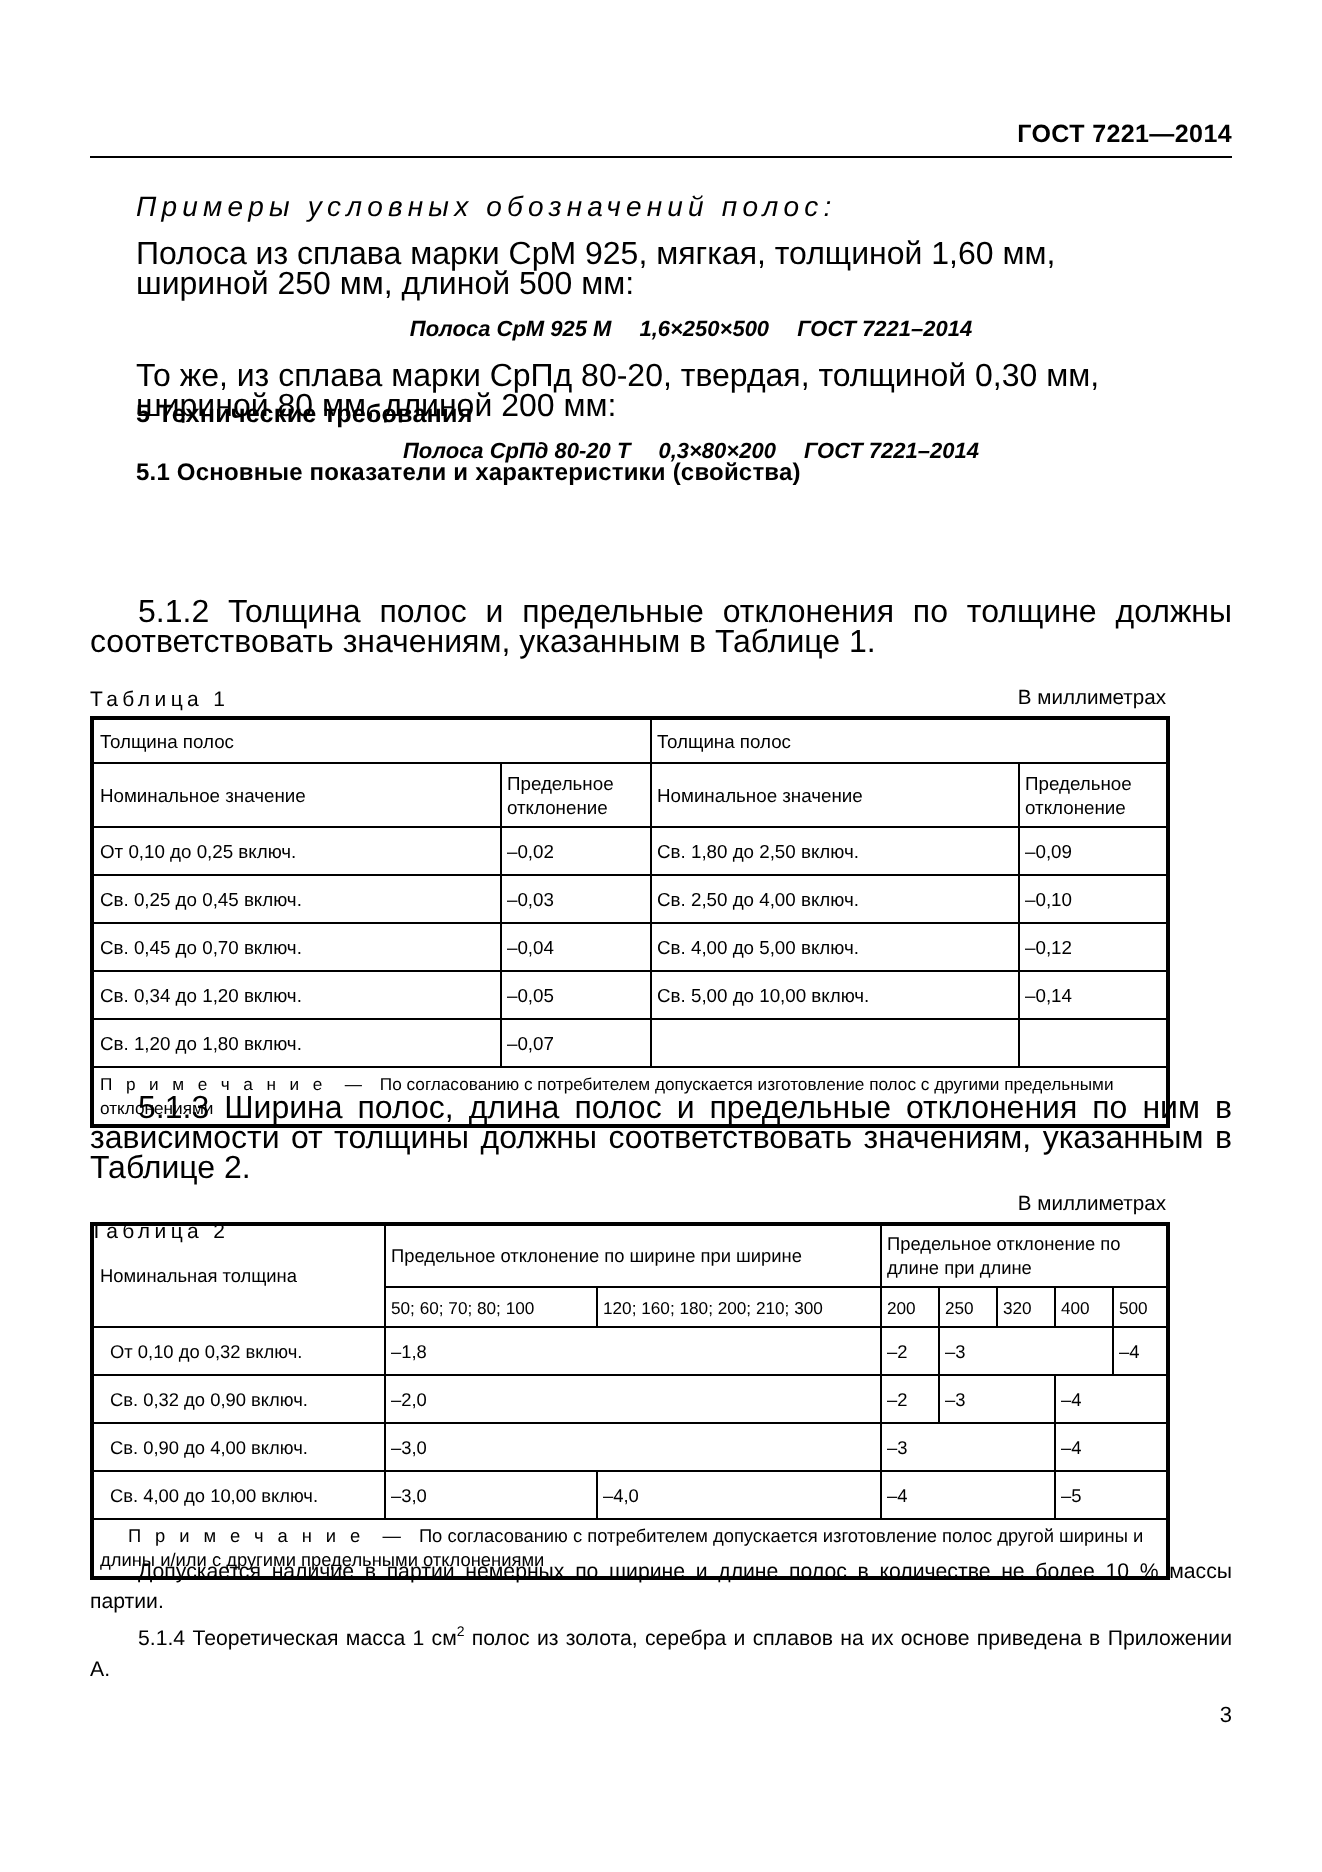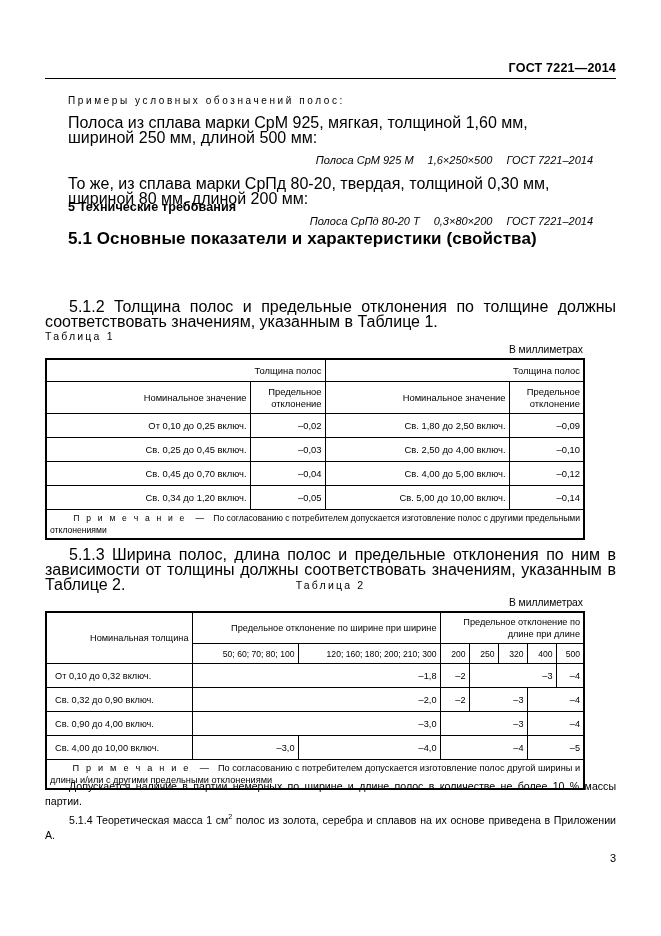--- a/index.html
+++ b/index.html
@@ -43,51 +43,52 @@
     top: 78px;
     width: 571px;
     height: 1px;
     background: #000;
   }
   p, div.para {
     margin: 0;
   }
   .spaced {
     letter-spacing: 2.6px;
-    font-size: 10px;
+    font-size: 14px;
+    font-style: italic;
   }
   .body-line {
     font-size: 16px;
     line-height: 15px;
   }
   .just {
     text-align: justify;
     text-align-last: left;
   }
   .desig {
     font-style: italic;
-    font-weight: normal;
+    font-weight: bold;
     font-size: 11px;
-    text-align: right;
+    text-align: center;
     padding-left: 30px;
   }
   .desig .gap {
     display: inline-block;
     width: 14px;
   }
   .gap-sm { display:inline-block; width: 9px; }
 
   h2.sec {
     font-size: 12.6px;
     font-weight: bold;
     margin: 0;
     letter-spacing: 0.1px;
   }
   h3.subsec {
-    font-size: 17px;
+    font-size: 12px;
     font-weight: bold;
     margin: 0;
     letter-spacing: 0.1px;
   }
 
   .tbl-caption {
     font-size: 10.5px;
     letter-spacing: 2.2px;
   }
   .units-line {
@@ -98,21 +99,21 @@
   
   table.gost {
     border-collapse: collapse;
     width: 538px;
     table-layout: fixed;
     font-size: 9.4px;
   }
   table.gost td, table.gost th {
     border: 1px solid #000;
     padding: 2px 3px;
-    text-align: right;
+    text-align: left;
     vertical-align: middle;
     font-weight: normal;
     line-height: 12px;
   }
   table.gost .outer-top { border-top-width: 2px; }
   table.gost .outer-left { border-left-width: 2px; }
   table.gost .outer-right { border-right-width: 2px; }
   table.gost .outer-bottom { border-bottom-width: 2px; }
 
   .t1-row td { height: 19px; }
@@ -174,21 +175,21 @@
 
   <div style="position:absolute; left:68px; top:229px; width:525px;">
     <h3 class="subsec">5.1 Основные показатели и характеристики (свойства)</h3>
   </div>
 
 
   <div style="position:absolute; left:45px; top:299px; width:571px;">
     <p class="body-line just" style="text-indent:24px;">5.1.2 Толщина полос и предельные отклонения по толщине должны соответствовать значениям, указанным в Таблице 1.</p>
   </div>
 
-  <div style="position:absolute; left:45px; top:330px; width:571px;">
+  <div style="position:absolute; left:45px; top:344px; width:571px;">
     <div class="tbl-caption">Таблица 1</div>
   </div>
   <div style="position:absolute; left:45px; top:344px; width:538px;">
     <div class="units-line">В миллиметрах</div>
   </div>
 
   <div style="position:absolute; left:45px; top:358px;">
     <table class="gost t1">
       <colgroup>
         <col style="width:204px">
@@ -225,35 +226,41 @@
           <td>–0,04</td>
           <td>Св. 4,00 до 5,00 включ.</td>
           <td class="outer-right">–0,12</td>
         </tr>
         <tr class="t1-row">
           <td class="outer-left">Св. 0,34 до 1,20 включ.</td>
           <td>–0,05</td>
           <td>Св. 5,00 до 10,00 включ.</td>
           <td class="outer-right">–0,14</td>
         </tr>
+        <tr class="t1-row">
+          <td class="outer-left">Св. 1,20 до 1,80 включ.</td>
+          <td>–0,07</td>
+          <td></td>
+          <td class="outer-right"></td>
+        </tr>
 
         <tr>
           <td colspan="4" class="note-cell outer-left outer-right outer-bottom">
             <span class="nword">П р и м е ч а н и е</span><span class="gap-sm"></span><span>—</span><span class="gap-sm"></span><span>По согласованию с потребителем допускается изготовление полос с другими предельными отклонениями</span>
           </td>
         </tr>
       </tbody>
     </table>
   </div>
 
   <div style="position:absolute; left:45px; top:547px; width:571px;">
     <p class="body-line just" style="text-indent:24px;">5.1.3 Ширина полос, длина полос и предельные отклонения по ним в зависимости от толщины должны соответствовать значениям, указанным в Таблице 2.</p>
   </div>
 
-  <div style="position:absolute; left:45px; top:579px; width:571px;text-align:center;">
+  <div style="position:absolute; left:45px; top:610px; width:571px;">
     <div class="tbl-caption">Таблица 2</div>
   </div>
   <div style="position:absolute; left:45px; top:597px; width:538px;">
     <div class="units-line">В миллиметрах</div>
   </div>
 
   <div style="position:absolute; left:45px; top:611px;">
     <table class="gost t2">
       <colgroup>
         <col style="width:146px">

